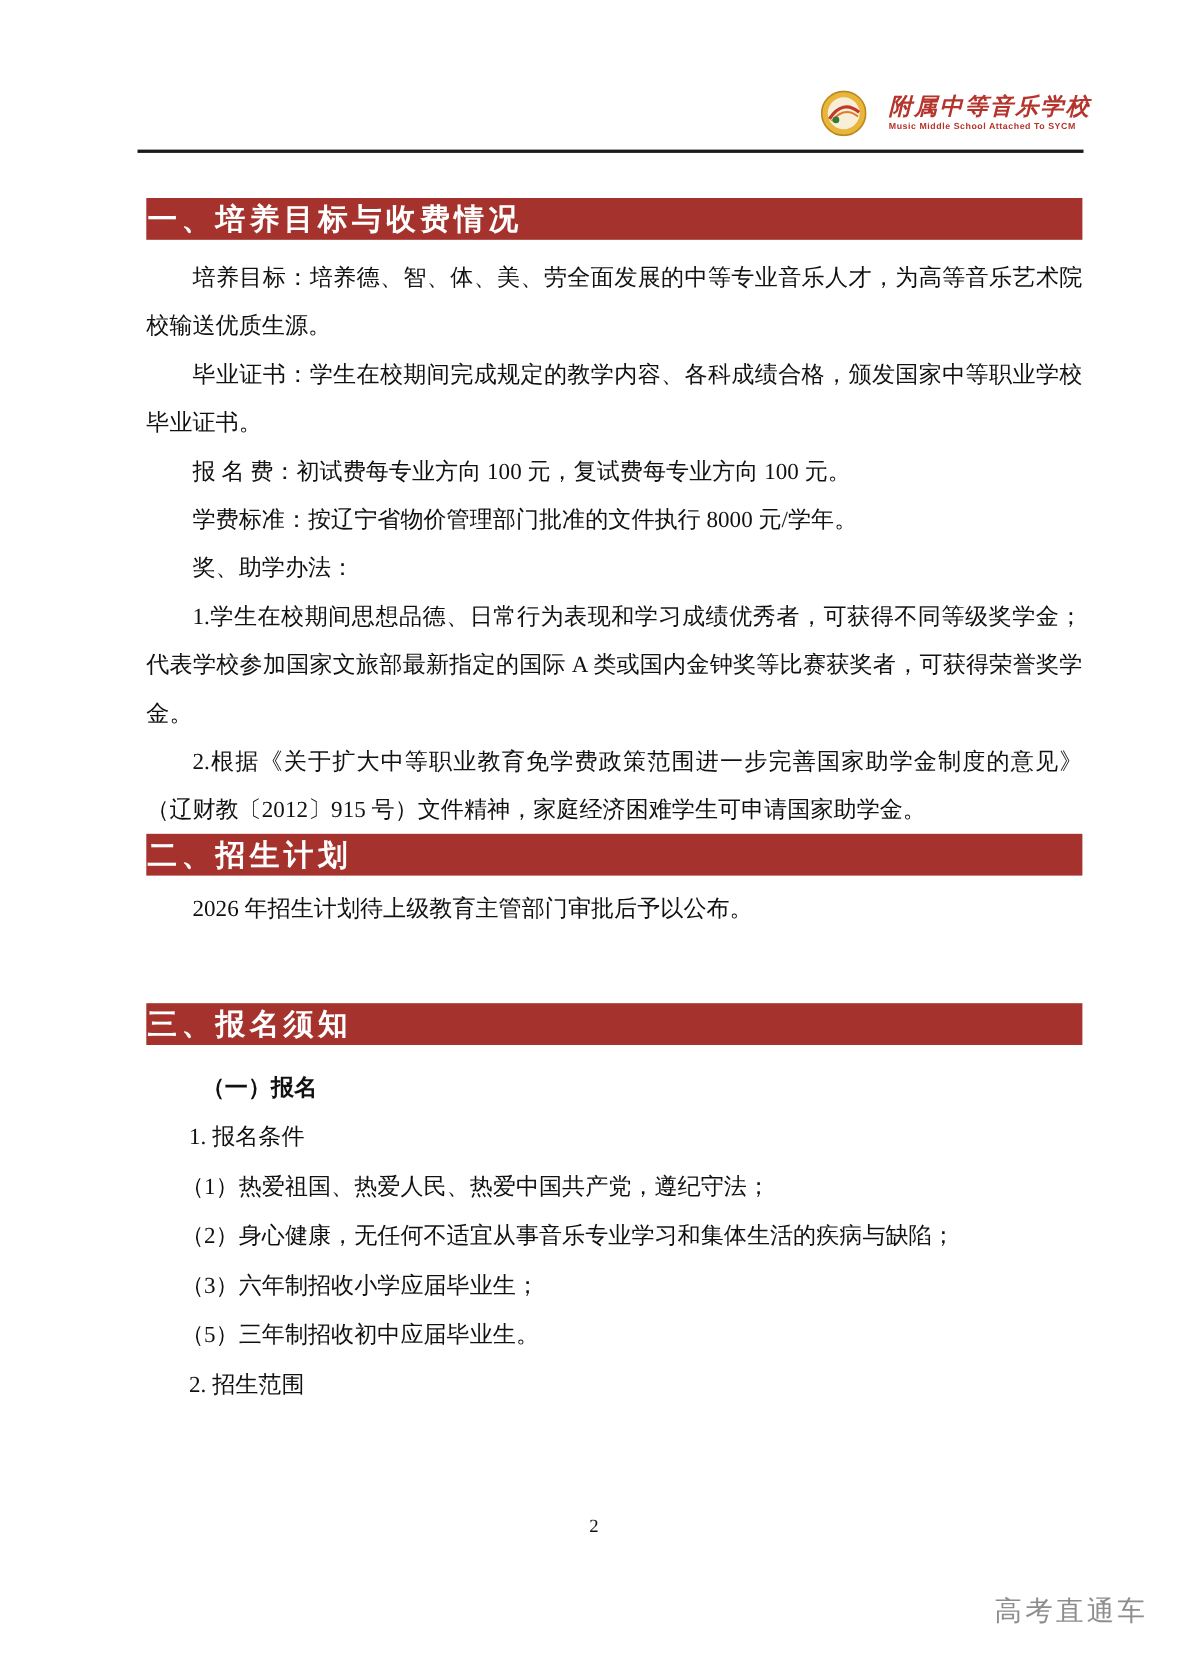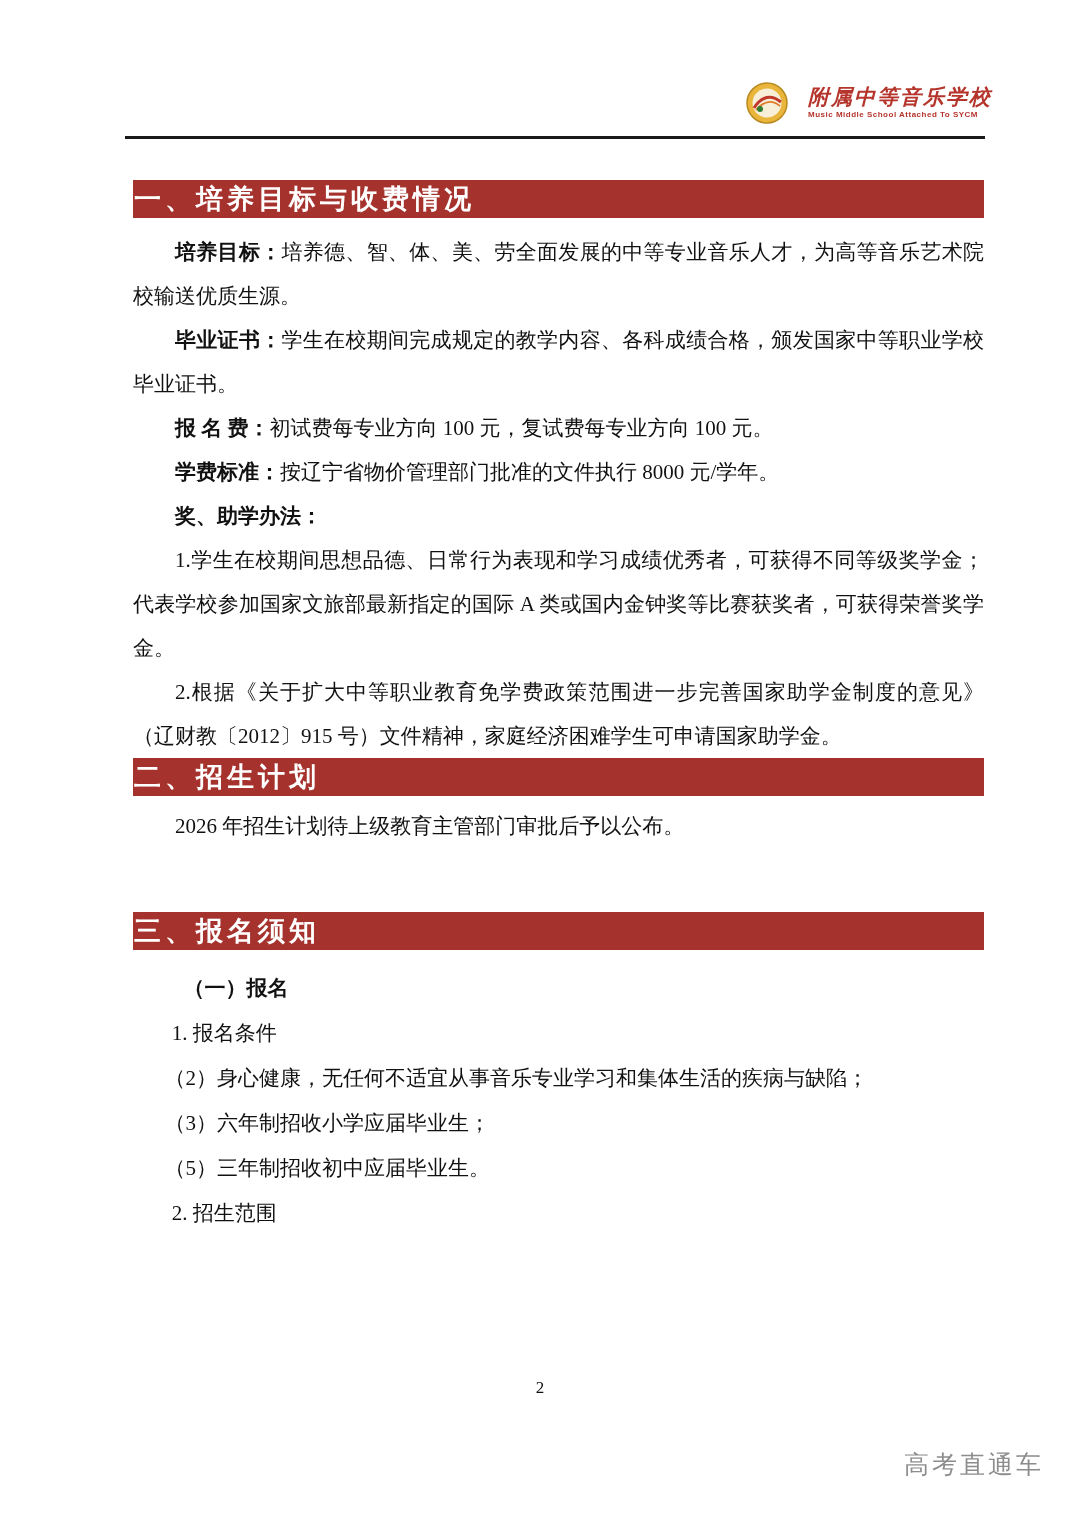--- a/index.html
+++ b/index.html
@@ -33,21 +33,21 @@
     font-weight:bold; font-size:27px; line-height:38px; letter-spacing:4px;
   }
   .b1 { margin-bottom:12px; }
   .b2 { margin-top:0; }
   .b3 { margin-top:64px; }
 
   .para {
     margin:0; font-size:21px; line-height:44px;
     text-indent:2em; text-align:justify;
   }
-  .plabel { font-weight:bold;margin-top:36px; }
+  .plabel { font-weight:normal;margin-top:36px; }
   .sec2-para { margin-top:8px; }
 
   .items { margin-top:16px; }
   .item { margin:0; font-size:21px; line-height:45px; }
   .item.bold { font-weight:bold; }
   .ind-a { text-indent:2.4em; }
   .ind-b { text-indent:1.85em; }
   .ind-c { text-indent:1.5em; }
 
   .page-number {
@@ -103,20 +103,21 @@
 
     <p class="para sec2-para"><span>2026 年招生计划待上级教育主管部门审批后予以公布。</span></p>
 
     <div class="banner b3">
       <span>三、报名须知</span>
     </div>
 
     <div class="items">
       <p class="item bold ind-a">（一）报名</p>
       <p class="item ind-b">1. 报名条件</p>
+      <p class="item ind-c">（1）热爱祖国、热爱人民、热爱中国共产党，遵纪守法；</p>
       <p class="item ind-c">（2）身心健康，无任何不适宜从事音乐专业学习和集体生活的疾病与缺陷；</p>
       <p class="item ind-c">（3）六年制招收小学应届毕业生；</p>
       <p class="item ind-c">（5）三年制招收初中应届毕业生。</p>
       <p class="item ind-b">2. 招生范围</p>
     </div>
 
   </div>
 
   <div class="page-number">2</div>
   <div class="watermark">高考直通车</div>

